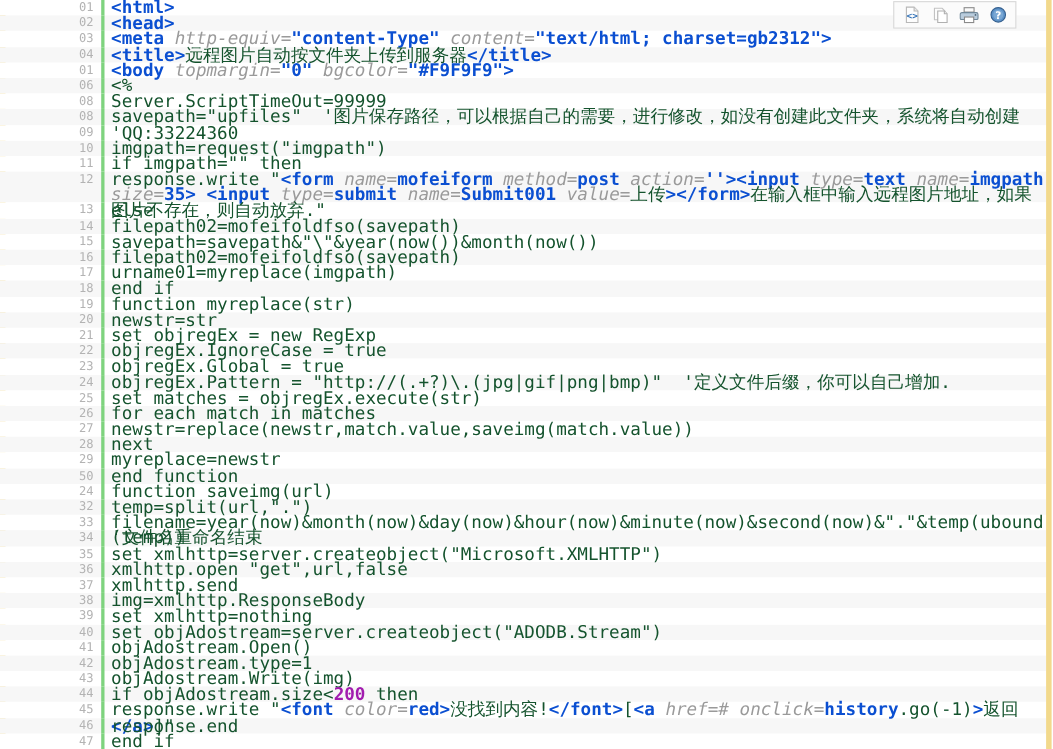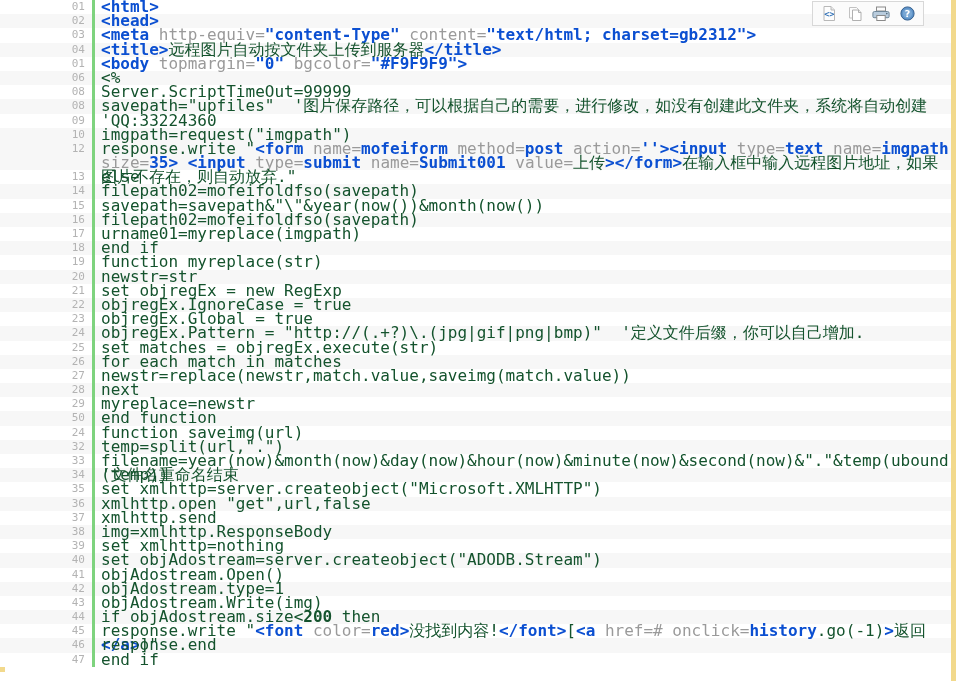--- a/index.html
+++ b/index.html
@@ -97,23 +97,23 @@
     font-size: 16px;
     line-height: 14.2px;
     color: #222222;
     white-space: pre-wrap;
     word-break: break-word;
     font-family: "DejaVu Sans Mono", "Liberation Mono", monospace;
   }
 
   
   .t-tag   { color: #0b4fd1; font-weight: bold; }
-  .t-attr  { color: #9a9a9a; }
+  .t-attr  { color: #9a9a9a; font-style: italic; }
   .t-val   { color: #0b4fd1; font-weight: bold; }
-  .t-num   { color: #14532d; font-weight: bold; }
+  .t-num   { color: #a21caf; font-weight: bold; }
   .t-plain { color: #14532d; }
 </style>
 </head>
 <body>
 
 <div id="page">
 
   <div class="edge-bar left"></div>
   <div class="edge-bar right"></div>
 
@@ -160,20 +160,25 @@
       </div>
       <div class="code-row">
         <div class="ln">09</div>
         <div class="gutter-bar"></div>
         <div class="code"><span class="t-plain">'QQ:33224360</span></div>
       </div>
       <div class="code-row alt">
         <div class="ln">10</div>
         <div class="gutter-bar"></div>
         <div class="code"><span class="t-plain">imgpath=request("imgpath")</span></div>
+      </div>
+      <div class="code-row">
+        <div class="ln">11</div>
+        <div class="gutter-bar"></div>
+        <div class="code"><span class="t-plain">if imgpath="" then</span></div>
       </div>
       <div class="code-row alt tall">
         <div class="ln">12</div>
         <div class="gutter-bar"></div>
         <div class="code"><span class="t-plain">response.write "</span><span class="t-tag">&lt;form</span><span class="t-attr"> name=</span><span class="t-val">mofeiform</span><span class="t-attr"> method=</span><span class="t-val">post</span><span class="t-attr"> action=</span><span class="t-val">''</span><span class="t-tag">&gt;</span><span class="t-tag">&lt;input</span><span class="t-attr"> type=</span><span class="t-val">text</span><span class="t-attr"> name=</span><span class="t-val">imgpath</span><span class="t-attr"> size=</span><span class="t-val">35</span><span class="t-tag">&gt;</span><span class="t-plain"> </span><span class="t-tag">&lt;input</span><span class="t-attr"> type=</span><span class="t-val">submit</span><span class="t-attr"> name=</span><span class="t-val">Submit001</span><span class="t-attr"> value=</span><span class="t-plain">上传</span><span class="t-tag">&gt;</span><span class="t-tag">&lt;/form&gt;</span><span class="t-plain">在输入框中输入远程图片地址，如果图片不存在，则自动放弃."</span></div>
       </div>
       <div class="code-row">
         <div class="ln">13</div>
         <div class="gutter-bar"></div>
         <div class="code"><span class="t-plain">else</span></div>

